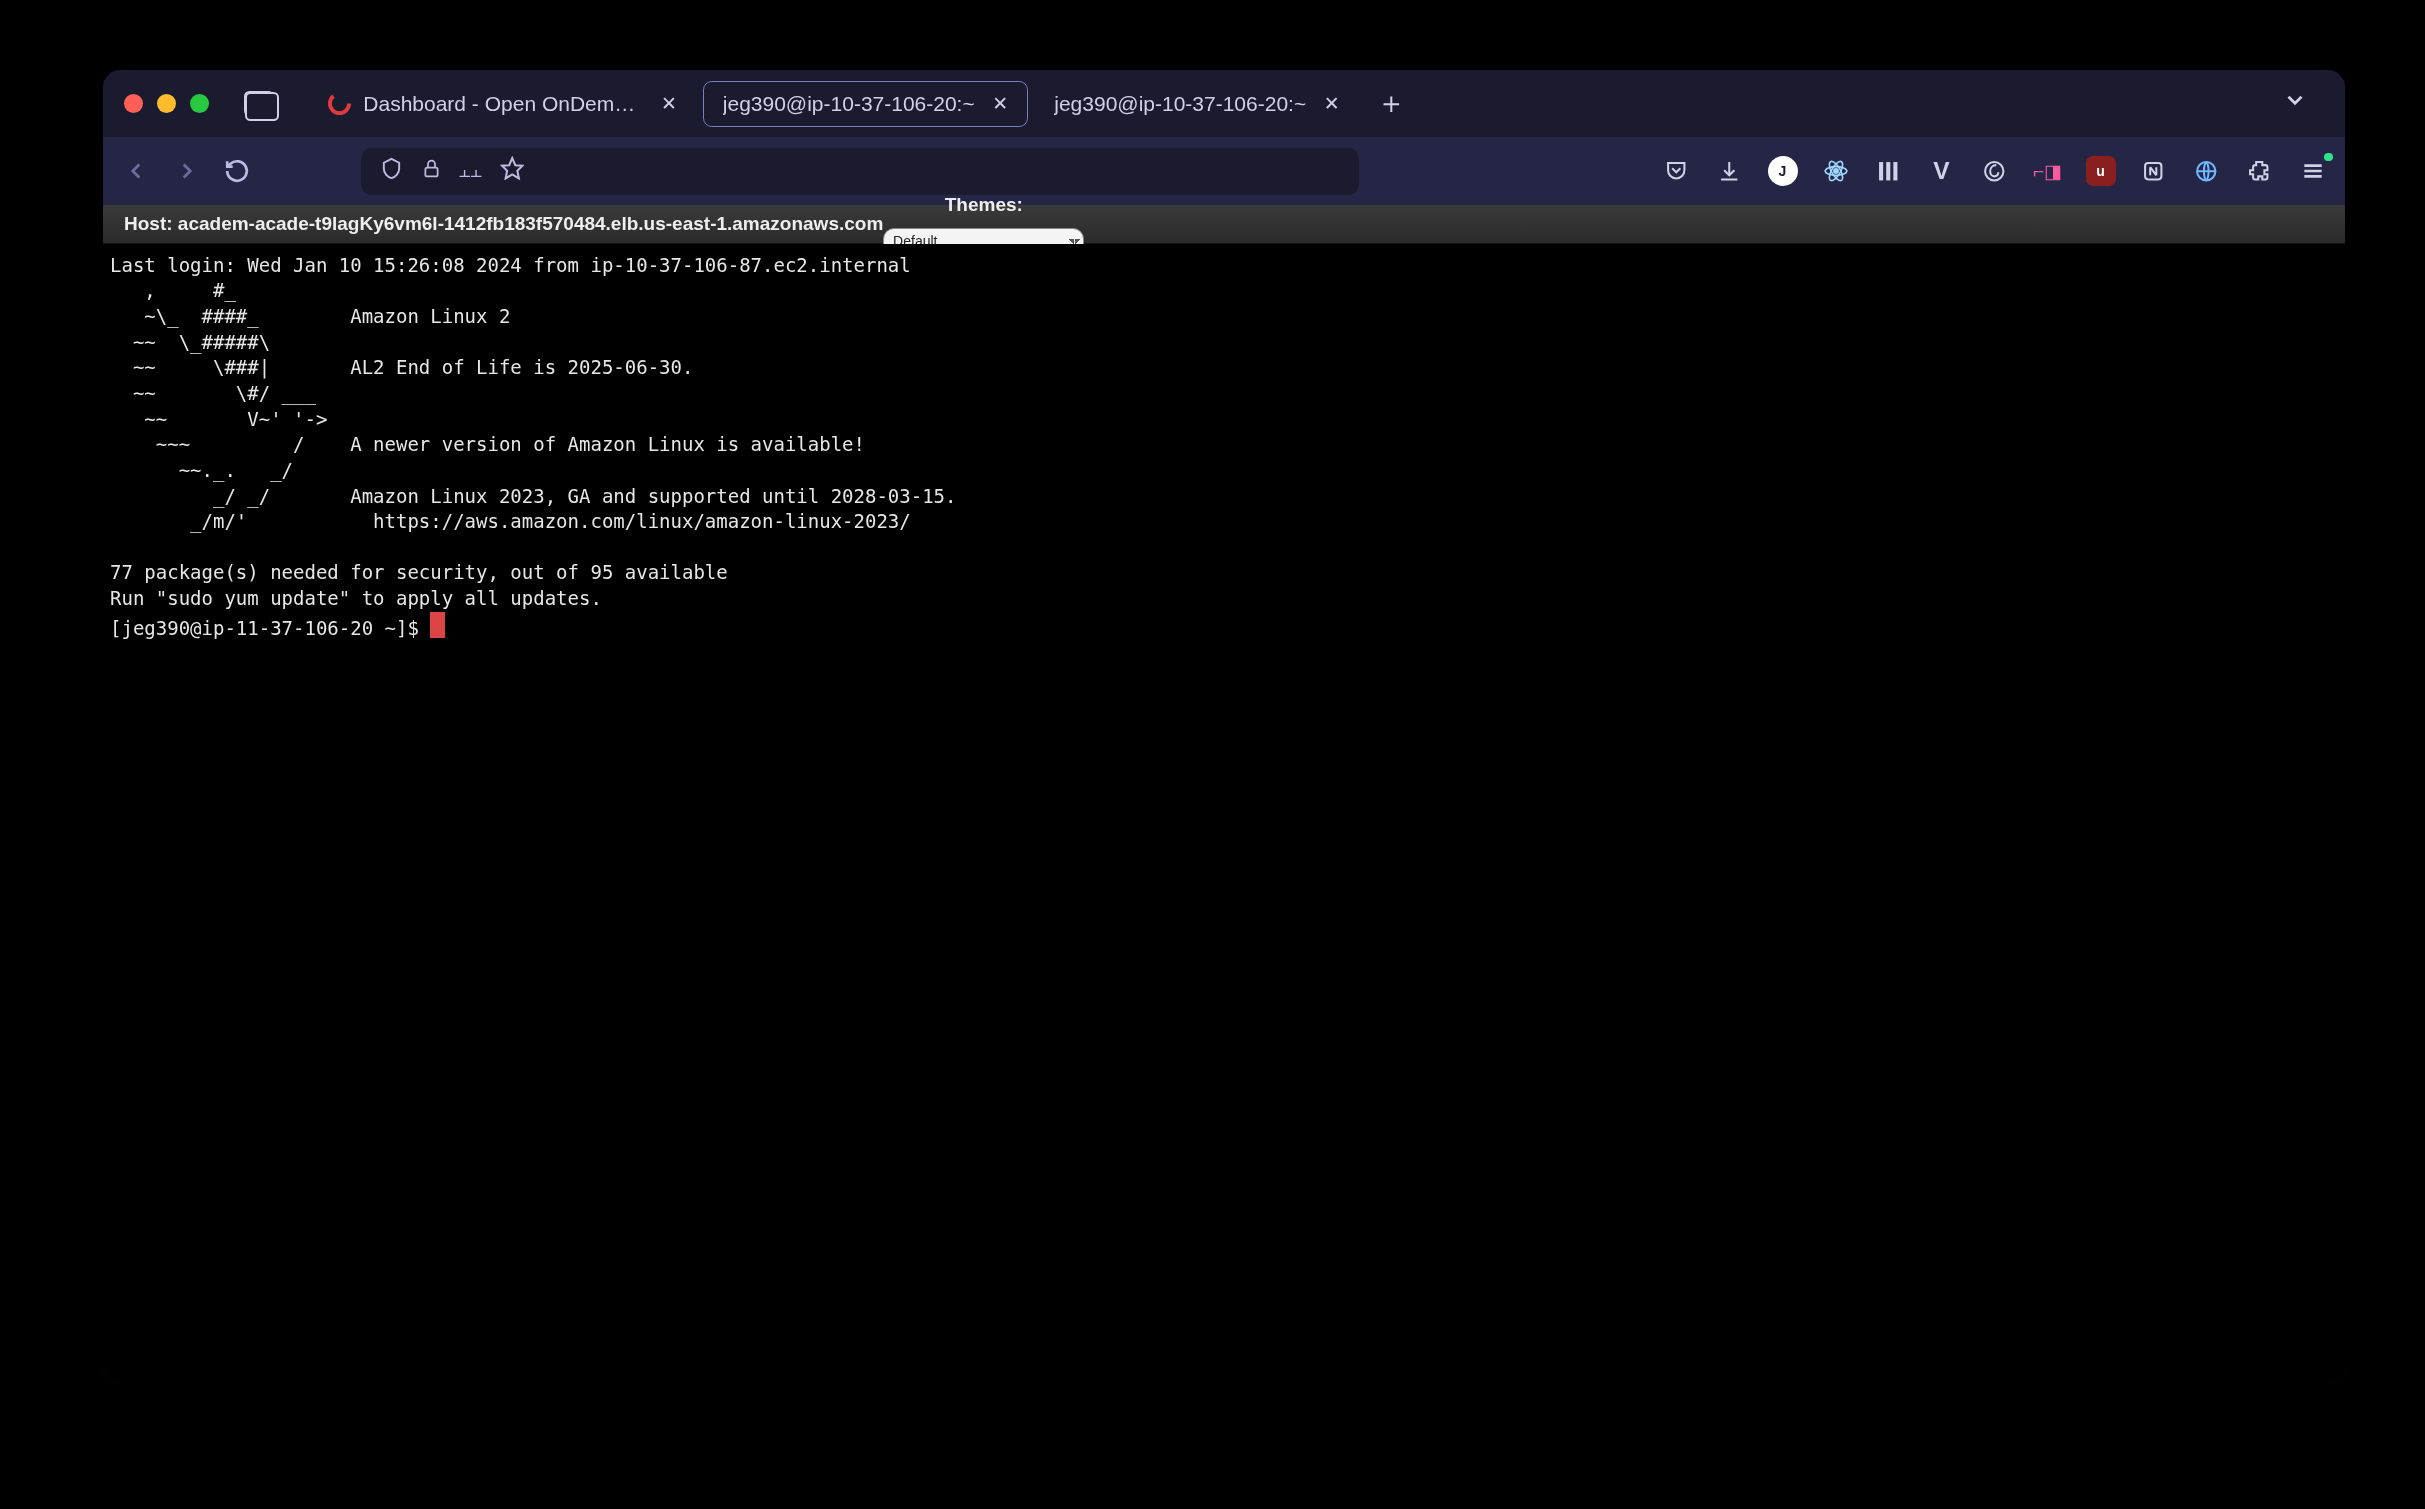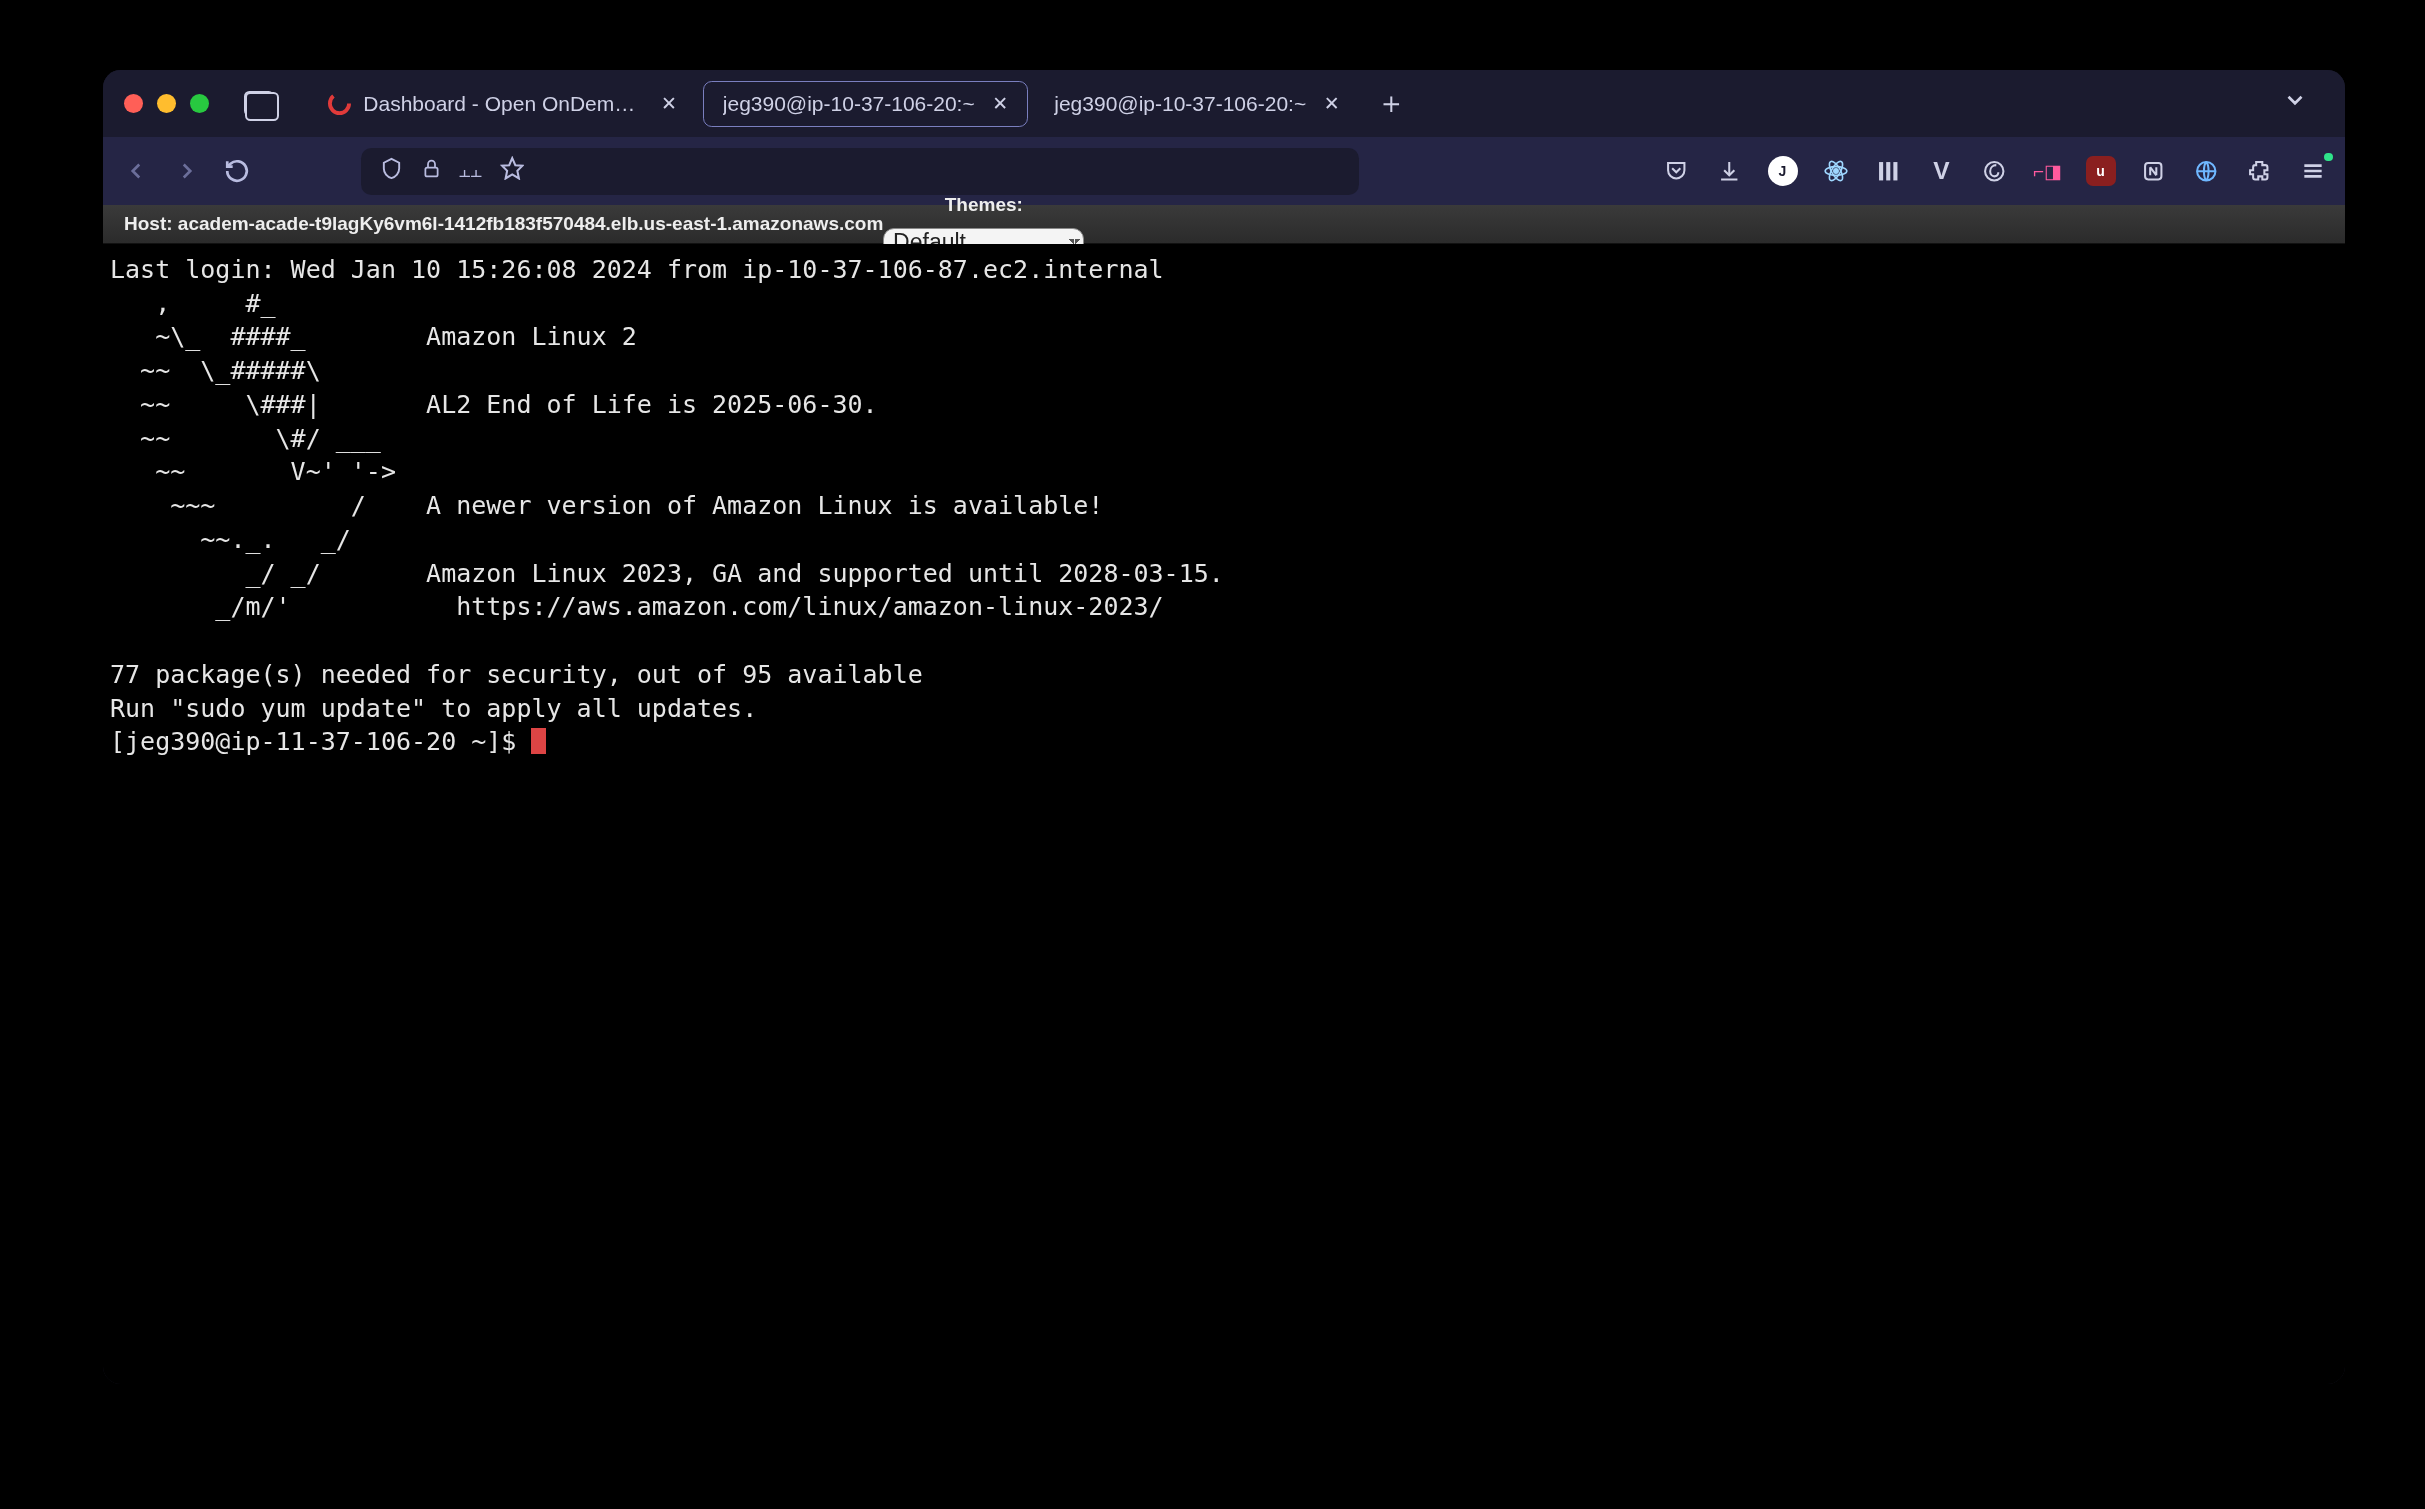--- a/index.html
+++ b/index.html
@@ -91,35 +91,35 @@
   .hostbar {
     height: 39px;
     background: linear-gradient(#3a3a3a,#2b2b2b);
     display:flex; align-items:center; 
     padding:0 21px;
     color:#eee; font-size:19px;
     border-bottom:0.9px solid #111;
   }
   .hostbar .right { display:flex; align-items:center; gap:12.3px;flex-direction:column; }
   .hostbar select {
-    font-size:23px; height:26px; border-radius:11px; border:0.9px solid #888;
+    font-size:14px; height:26px; border-radius:11px; border:0.9px solid #888;
     background:#f4f4f4; color:#222; padding:0 21px 0 8.8px;
     appearance:none;
     background-image: linear-gradient(45deg, transparent 50%, #555 50%), linear-gradient(135deg, #555 50%, transparent 50%);
     background-position: right 8.8px center, right 3.5px center;
     background-size: 5.3px 5.3px, 5.3px 5.3px;
     background-repeat: no-repeat;
     min-width: 201px;
   }
 
   
   .term {
     flex:1; background:#000; color:#e6e6e6;
     font-family: "Menlo","Consolas",monospace;
-    font-size:25px; line-height:1.35;
+    font-size:19px; line-height:1.35;
     padding: 8.8px 7px;
     white-space:pre;
     overflow:auto;
     position:relative;
   }
   .cursor {
     display:inline-block; width:15px; height:26px;
     background:#d44; vertical-align:-3.5px;
   }
 </style>

